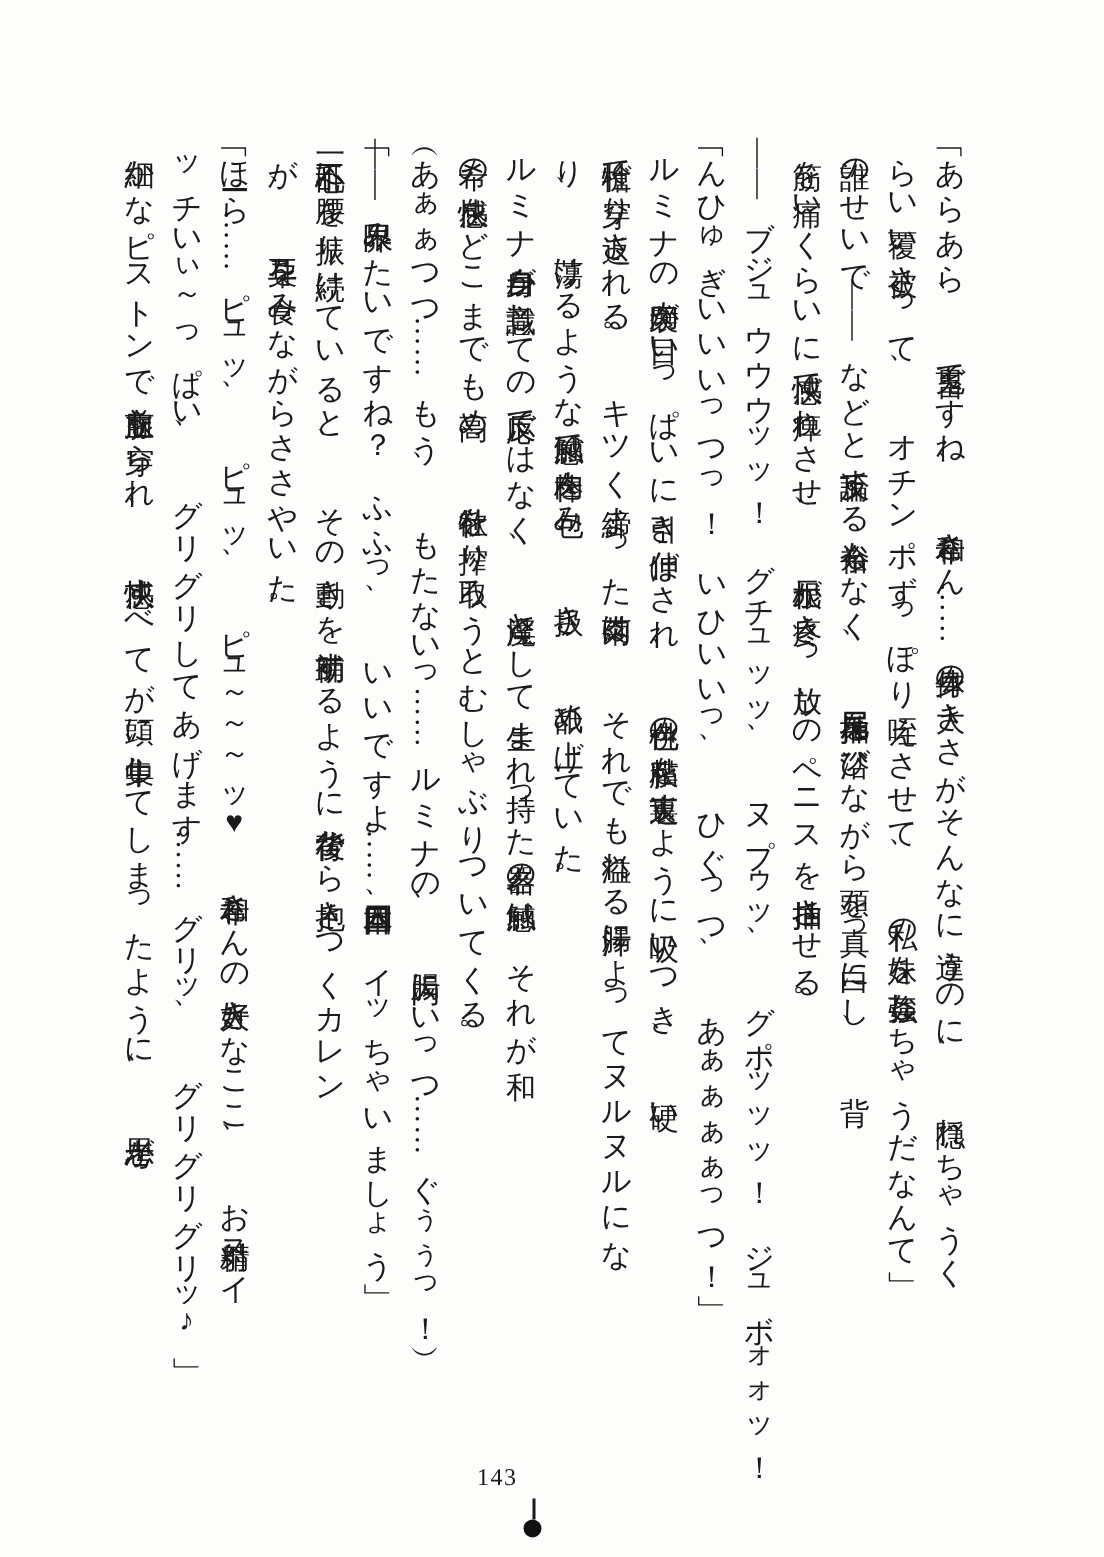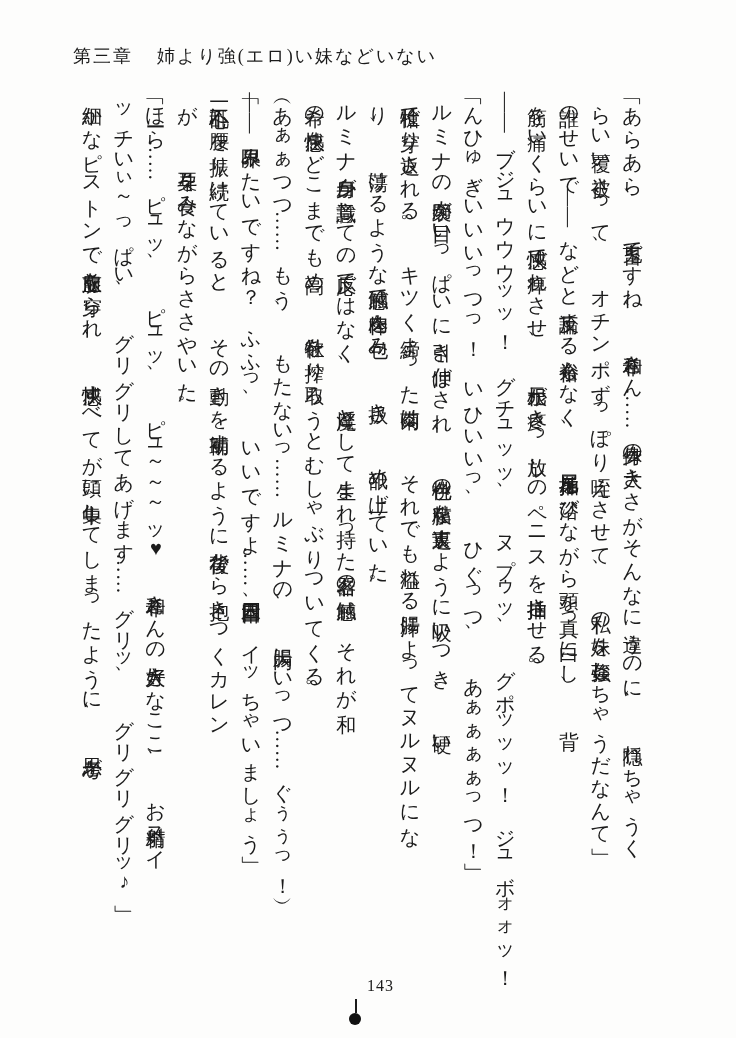--- a/index.html
+++ b/index.html
@@ -42,21 +42,21 @@
     letter-spacing: 0.6px;
   }
   .tcol {
     
   }
   .footer-pagenum {
     position: absolute;
     top: 977px;
     left: 318px;
     width: 76px;
-    text-align: right;
+    text-align: left;
     font-size: 16px;
     letter-spacing: 1px;
   }
   .mark-line {
     position: absolute;
     top: 999px;
     left: 355px;
     width: 2px;
     height: 14px;
     background: #1b1b1b;
@@ -69,24 +69,20 @@
     height: 12px;
     border-radius: 50%;
     background: #111;
   }
 </style>
 </head>
 <body>
 
 <div class="page">
 
-  <div class="running-head">
-    <span class="chapter-label">第三章</span>
-    <span class="chapter-title">姉より強(エロ)い妹などいない</span>
-  </div>
 
   <div class="body-text">
       <div class="tcol">「あらあら、　鬼畜ですね、　和希さん……身体の大きさがそんなに違うのに、　隠れちゃうく</div>
       <div class="tcol">らい覆い被さって、　オチンポずっぽり咥えさせて、　私の妹を強姦しちゃうだなんて」</div>
       <div class="tcol">誰のせいで――などと反論する余裕もなく、　尻尾抽挿を浴びながら頭を真っ白にし、　背</div>
       <div class="tcol">筋を痛いくらいに快感で痺れさせ、　根元が疼きっ放しのペニスを抽挿させる。</div>
       <div class="tcol">――ブジュウウウッッ！　グチュッッ、　ヌプゥッ、　グポッッッ！　ジュボォォッ！</div>
       <div class="tcol">「んひゅぎいいいっつっ！　いひいいっ、　ひぐっつ、　あぁぁぁぁっつ！」</div>
       <div class="tcol">ルミナの肉襞が目いっぱいに引き伸ばされ、　桃色の粘膜を裏返すように吸いつき、　硬い</div>
       <div class="tcol">牡槍で穿り返される。　キツく締まった菊肉は、　それでも溢れる腸汁によってヌルヌルにな</div>

